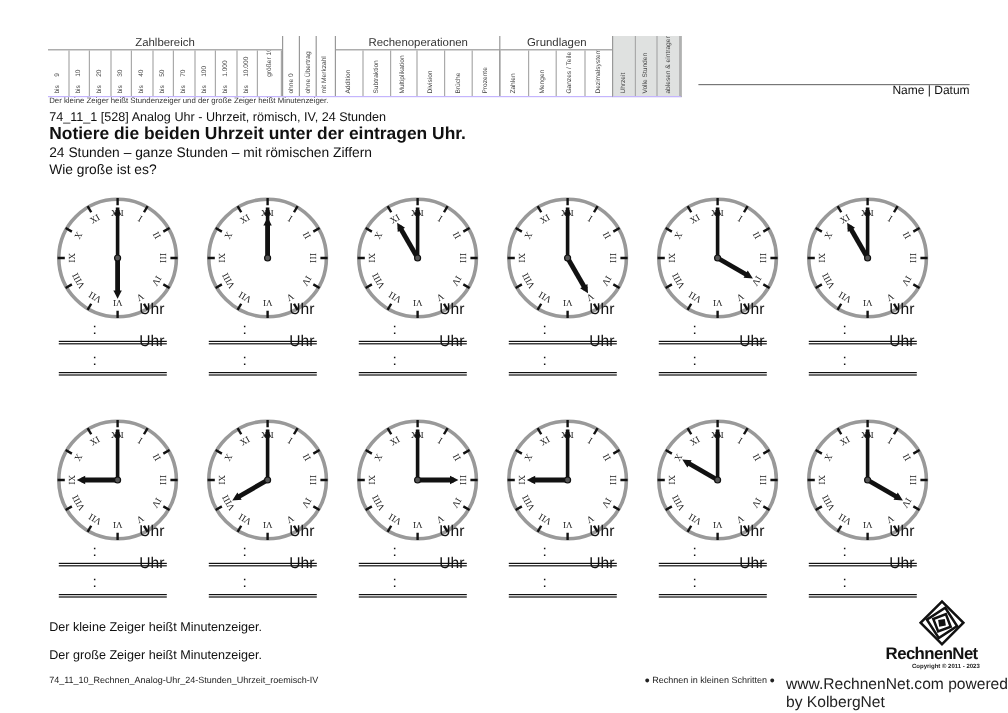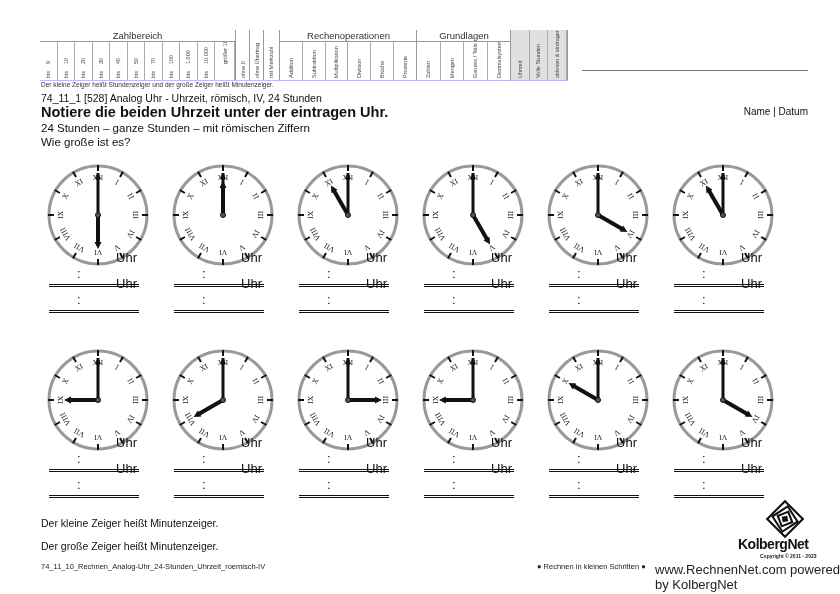--- a/index.html
+++ b/index.html
@@ -6,21 +6,21 @@
   body{width:840px;height:594px;position:relative;overflow:hidden;font-family:"Liberation Sans",sans-serif;color:#111;}
   .hdr{position:absolute;top:30px;left:40px;height:50px;border-bottom:1px solid #c4b5fd;}
   .grp{position:absolute;top:0;height:50px;border-left:1px solid #999;}
   .grp-title{position:absolute;top:0;left:0;right:0;height:11px;text-align:center;font-size:9.5px;line-height:11px;color:#333;border-bottom:1px solid #999;}
   .cells{position:absolute;top:12px;left:0;height:38px;display:flex;}
   .cell{position:relative;height:38px;border-right:1px solid #aaa;box-sizing:border-box;overflow:hidden;}
   .vt{position:absolute;bottom:2px;left:50%;transform-origin:left bottom;transform:rotate(-90deg) translateY(50%);white-space:nowrap;font-size:5.5px;color:#444;}
   .gray{background:#dfe1e0;}
   .fullcell{position:absolute;top:0;height:50px;border-left:1px solid #999;}
   .name-line{position:absolute;left:582px;top:70px;width:226px;border-top:1px solid #777;}
-  .name-label{position:absolute;right:32px;top:70px;font-size:10px;margin-top:36px;}
+  .name-label{position:absolute;right:32px;top:70px;font-size:10px;}
   .hint-small{position:absolute;left:41px;top:81px;font-size:6.5px;color:#333;}
   .meta{position:absolute;left:41px;top:92px;font-size:10.5px;}
   .title{position:absolute;left:41px;top:104px;font-size:14.5px;font-weight:bold;}
   .sub1{position:absolute;left:41px;top:122px;font-size:11.5px;}
   .sub2{position:absolute;left:41px;top:136px;font-size:11.5px;}
   .clock{position:absolute;width:104px;height:104px;}
   .ans{position:absolute;width:90px;height:18px;font-size:13px;}
   .ans .colon{position:absolute;left:28px;bottom:2px;}
   .ans .uhr{position:absolute;right:2px;bottom:18px;}
   .ans .ln{position:absolute;left:0;right:0;bottom:-4px;height:1px;border-top:1.5px solid #111;border-bottom:1.5px solid #111;}
@@ -671,14 +671,14 @@
 <div class="site">www.RechnenNet.com powered by KolbergNet</div>
 
 <svg class="logo" viewBox="0 0 60 60" style="left:764px;top:498px;width:42px;height:42px;">
   <g transform="translate(30,30) rotate(45)">
     <rect x="-18" y="-18" width="36" height="36" fill="none" stroke="#111" stroke-width="3"></rect>
     <rect x="-13" y="-13" width="26" height="26" fill="none" stroke="#111" stroke-width="3" transform="rotate(12)"></rect>
     <rect x="-8" y="-8" width="16" height="16" fill="none" stroke="#111" stroke-width="3" transform="rotate(24)"></rect>
     <rect x="-4" y="-4" width="8" height="8" fill="#111" transform="rotate(36)"></rect>
   </g>
 </svg>
-<div class="logo-name">KolbergNet</div>
+<div class="logo-name">RechnenNet</div>
 <div class="logo-copy">Copyright © 2011 - 2023</div>
 
 </body></html>

